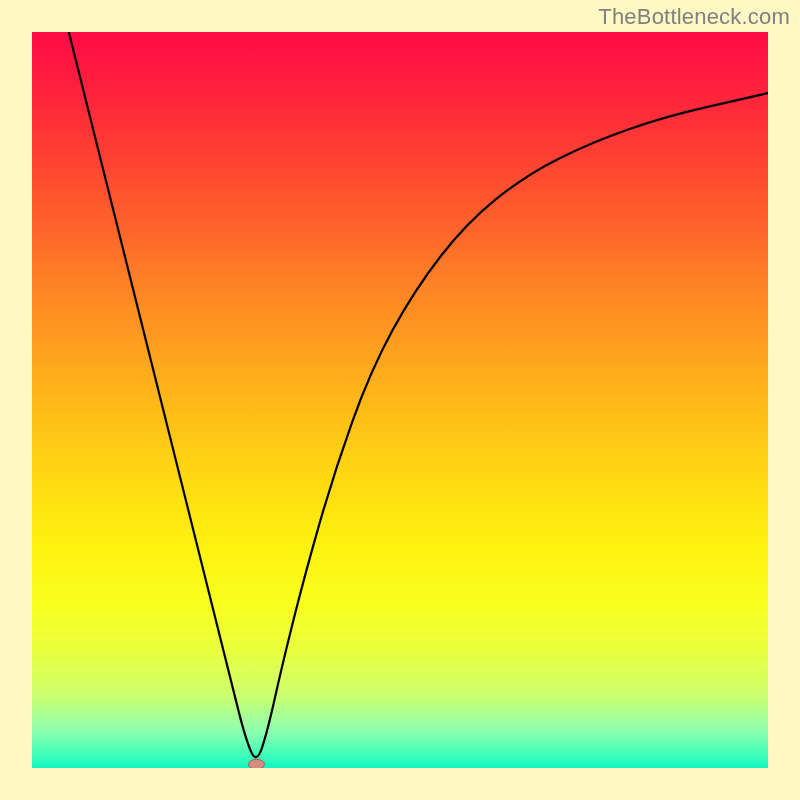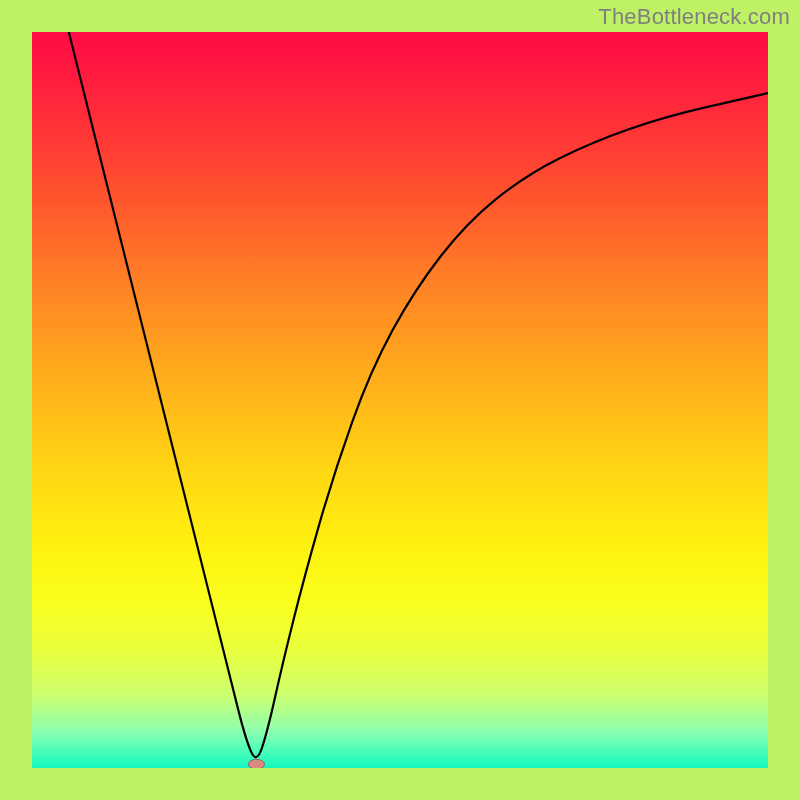--- a/index.html
+++ b/index.html
@@ -10,21 +10,21 @@
     background: #000;
     overflow: hidden;
     font-family: Arial, Helvetica, sans-serif;
   }
   .frame {
     position: absolute;
     top: 0;
     left: 0;
     width: 800px;
     height: 800px;
-    background: #bef264;
+    background: #fef9c3;
   }
   .plot-area {
     position: absolute;
     top: 32px;
     left: 32px;
     width: 736px;
     height: 736px;
     overflow: hidden;
   }
   .gradient {

